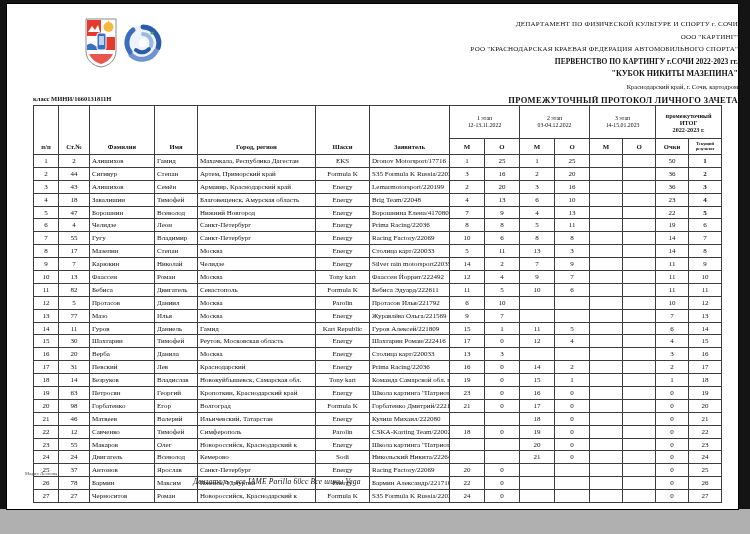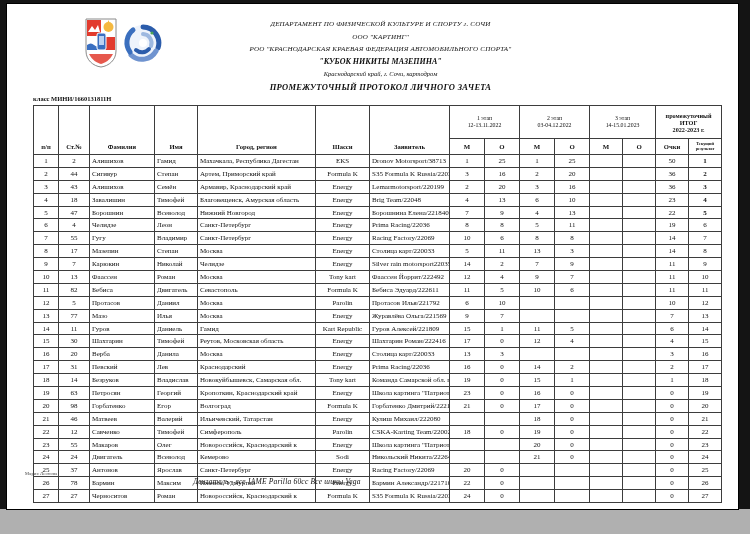--- a/index.html
+++ b/index.html
@@ -6,21 +6,21 @@
   body{
     width:750px;height:534px;position:relative;overflow:hidden;
     background:#141414;
     font-family:"Liberation Serif","DejaVu Serif",serif;
     color:#111;
   }
   .bottom-strip{position:absolute;left:0;bottom:0;width:100%;height:25px;background:#b0b0b0;}
   .page{position:absolute;left:7px;top:4px;width:731px;height:505px;background:#ffffff;box-shadow:0 0 0 1px #000;}
 
   
-  .doc-header{position:absolute;top:14px;left:8px;width:100%;text-align:center;line-height:12.6px;font-style:italic;}
+  .doc-header{position:absolute;top:14px;left:0;width:100%;text-align:right;line-height:12.6px;}
   .h-org{font-size:7px;letter-spacing:.2px;}
   .h-champ{font-size:7.5px;font-weight:bold;}
   .h-cup{font-size:8px;font-weight:bold;}
   .h-loc{font-size:6.5px;}
   .h-doc{font-size:8.5px;font-weight:bold;letter-spacing:.3px;}
 
   .logos{position:absolute;left:78px;top:14px;display:flex;align-items:center;gap:6px;}
   .crest{width:32px;height:50px;}
   .swirl{width:40px;height:40px;}
 
@@ -92,20 +92,21 @@
         <circle cx="20" cy="20" r="4" fill="#ffffff"></circle>
         <circle cx="29" cy="10" r="1.6" fill="#4aa356"></circle>
       </svg>
     </span>
   </div>
 
   <div class="doc-header">
     <div class="h-org">ДЕПАРТАМЕНТ ПО ФИЗИЧЕСКОЙ КУЛЬТУРЕ И СПОРТУ г. СОЧИ</div>
     <div class="h-org">ООО "КАРТИНГ"</div>
     <div class="h-org">РОО "КРАСНОДАРСКАЯ КРАЕВАЯ ФЕДЕРАЦИЯ АВТОМОБИЛЬНОГО СПОРТА"</div>
+    <div class="h-champ">ПЕРВЕНСТВО ПО КАРТИНГУ г.СОЧИ 2022-2023 гг.</div>
     <div class="h-cup">"КУБОК НИКИТЫ МАЗЕПИНА"</div>
     <div class="h-loc">Краснодарский край, г. Сочи, картодром</div>
     <div class="h-doc">ПРОМЕЖУТОЧНЫЙ ПРОТОКОЛ ЛИЧНОГО ЗАЧЕТА</div>
   </div>
 
   <div class="class-line">класс МИНИ/1660131811Н</div>
 
   <table class="results">
     <colgroup>
       <col style="width:25px">
@@ -166,21 +167,21 @@
       </tr>
     </thead>
     <tbody>
         <tr>
           <td class="ac">1</td>
           <td class="ac">2</td>
           <td class="al">Алишихов</td>
           <td class="al">Гамид</td>
           <td class="al">Махачкала, Республика Дагестан</td>
           <td class="ac">EKS</td>
-          <td class="al">Dronov Motorsport/38713</td>
+          <td class="al">Dronov Motorsport/17716</td>
           <td class="ac">1</td>
           <td class="ac">25</td>
           <td class="ac">1</td>
           <td class="ac">25</td>
           <td class="ac"></td>
           <td class="ac"></td>
           <td class="ac">50</td>
           <td class="ac b">1</td>
         </tr>
         <tr>
@@ -234,21 +235,21 @@
           <td class="ac">23</td>
           <td class="ac b">4</td>
         </tr>
         <tr>
           <td class="ac">5</td>
           <td class="ac">47</td>
           <td class="al">Борошнин</td>
           <td class="al">Всеволод</td>
           <td class="al">Нижний Новгород</td>
           <td class="ac">Energy</td>
-          <td class="al">Борошнина Елена/221840</td>
+          <td class="al">Борошнина Елена/417080</td>
           <td class="ac">7</td>
           <td class="ac">9</td>
           <td class="ac">4</td>
           <td class="ac">13</td>
           <td class="ac"></td>
           <td class="ac"></td>
           <td class="ac">22</td>
           <td class="ac b">5</td>
         </tr>
         <tr>

